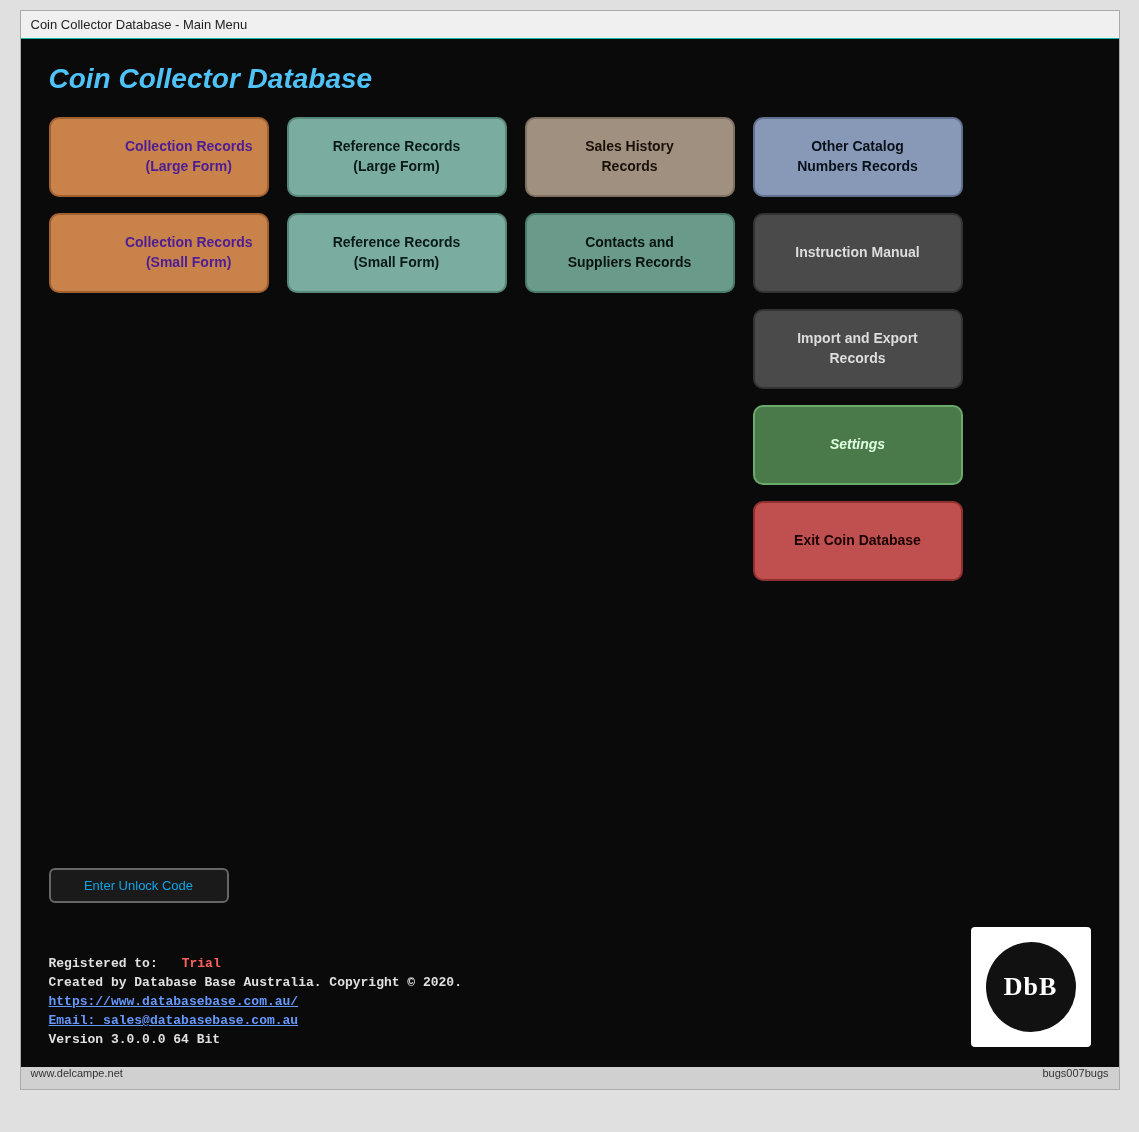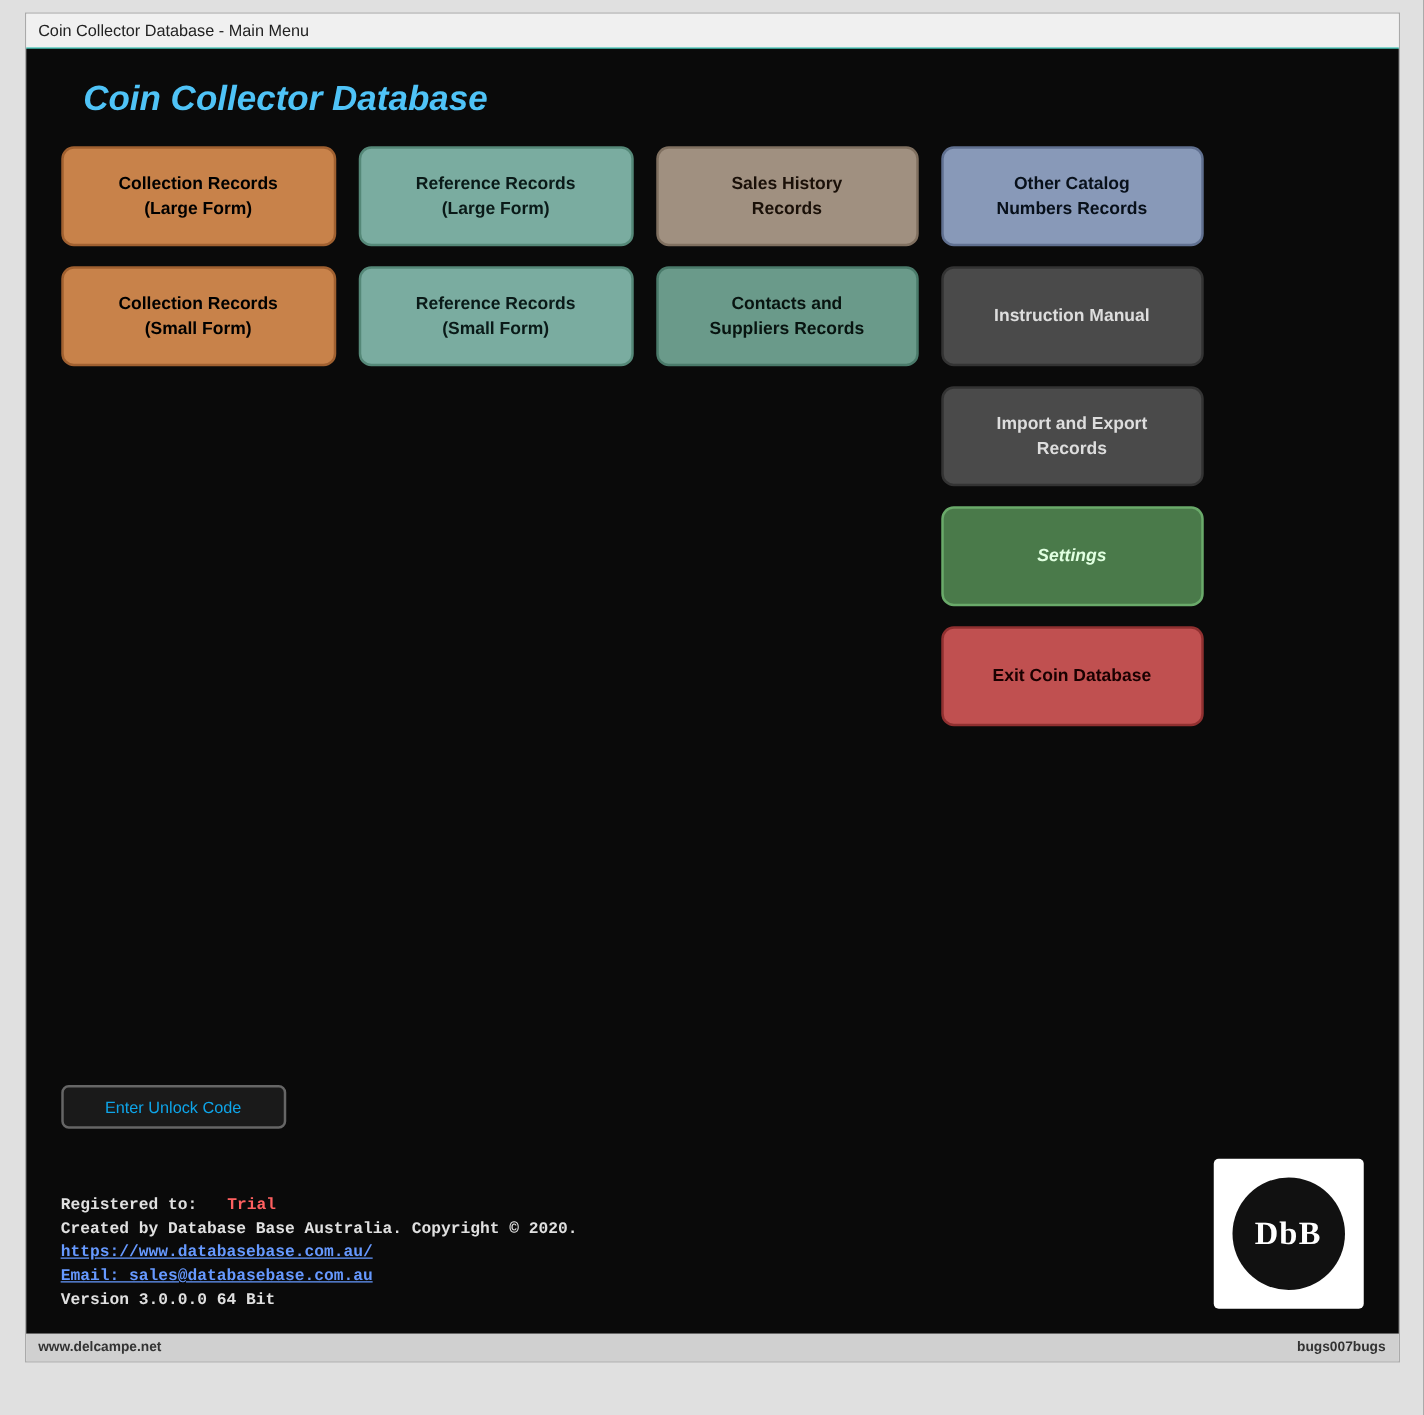--- a/index.html
+++ b/index.html
@@ -41,21 +41,20 @@
       overflow: hidden;
     }
 
     .app-title {
       color: #4fc3f7;
       font-size: 28px;
       font-weight: bold;
       font-family: 'Comic Sans MS', 'Segoe UI', cursive, sans-serif;
       margin-bottom: 22px;
       font-style: italic;
-      margin-left: 18px;
     }
 
     .button-grid {
       display: grid;
       grid-template-columns: 220px 220px 210px 210px;
       grid-template-rows: auto auto auto auto auto;
       gap: 16px 18px;
       margin-bottom: 20px;
     }
 
@@ -71,21 +70,22 @@
       line-height: 1.4;
       display: flex;
       align-items: center;
       justify-content: center;
       min-height: 80px;
     }
 
     .btn-orange {
       background: #c8824a;
       border-color: #a06030;
-      color: #000000;
+      color: #4c1d95;
+      justify-content: flex-end;
     }
 
     .btn-teal-light {
       background: #7aaca0;
       border-color: #558878;
       color: #0a1a18;
       align-items: center;
     }
 
     .btn-taupe {
@@ -212,27 +212,26 @@
 
     .status-row {
       display: flex;
       gap: 24px;
     }
 
     .bottom-bar {
       background: #d0d0d0;
       height: 22px;
       display: flex;
-      align-items: center;
+      align-items: flex-start;
       justify-content: space-between;
       padding: 0 10px;
       font-size: 11px;
       color: #333;
       flex-shrink: 0;
-      font-weight: bold;
     }
   </style>
 </head>
 <body>
 
 <div class="window-chrome">
   <div class="title-bar">
     <span>Coin Collector Database  - Main Menu</span>
   </div>
 

